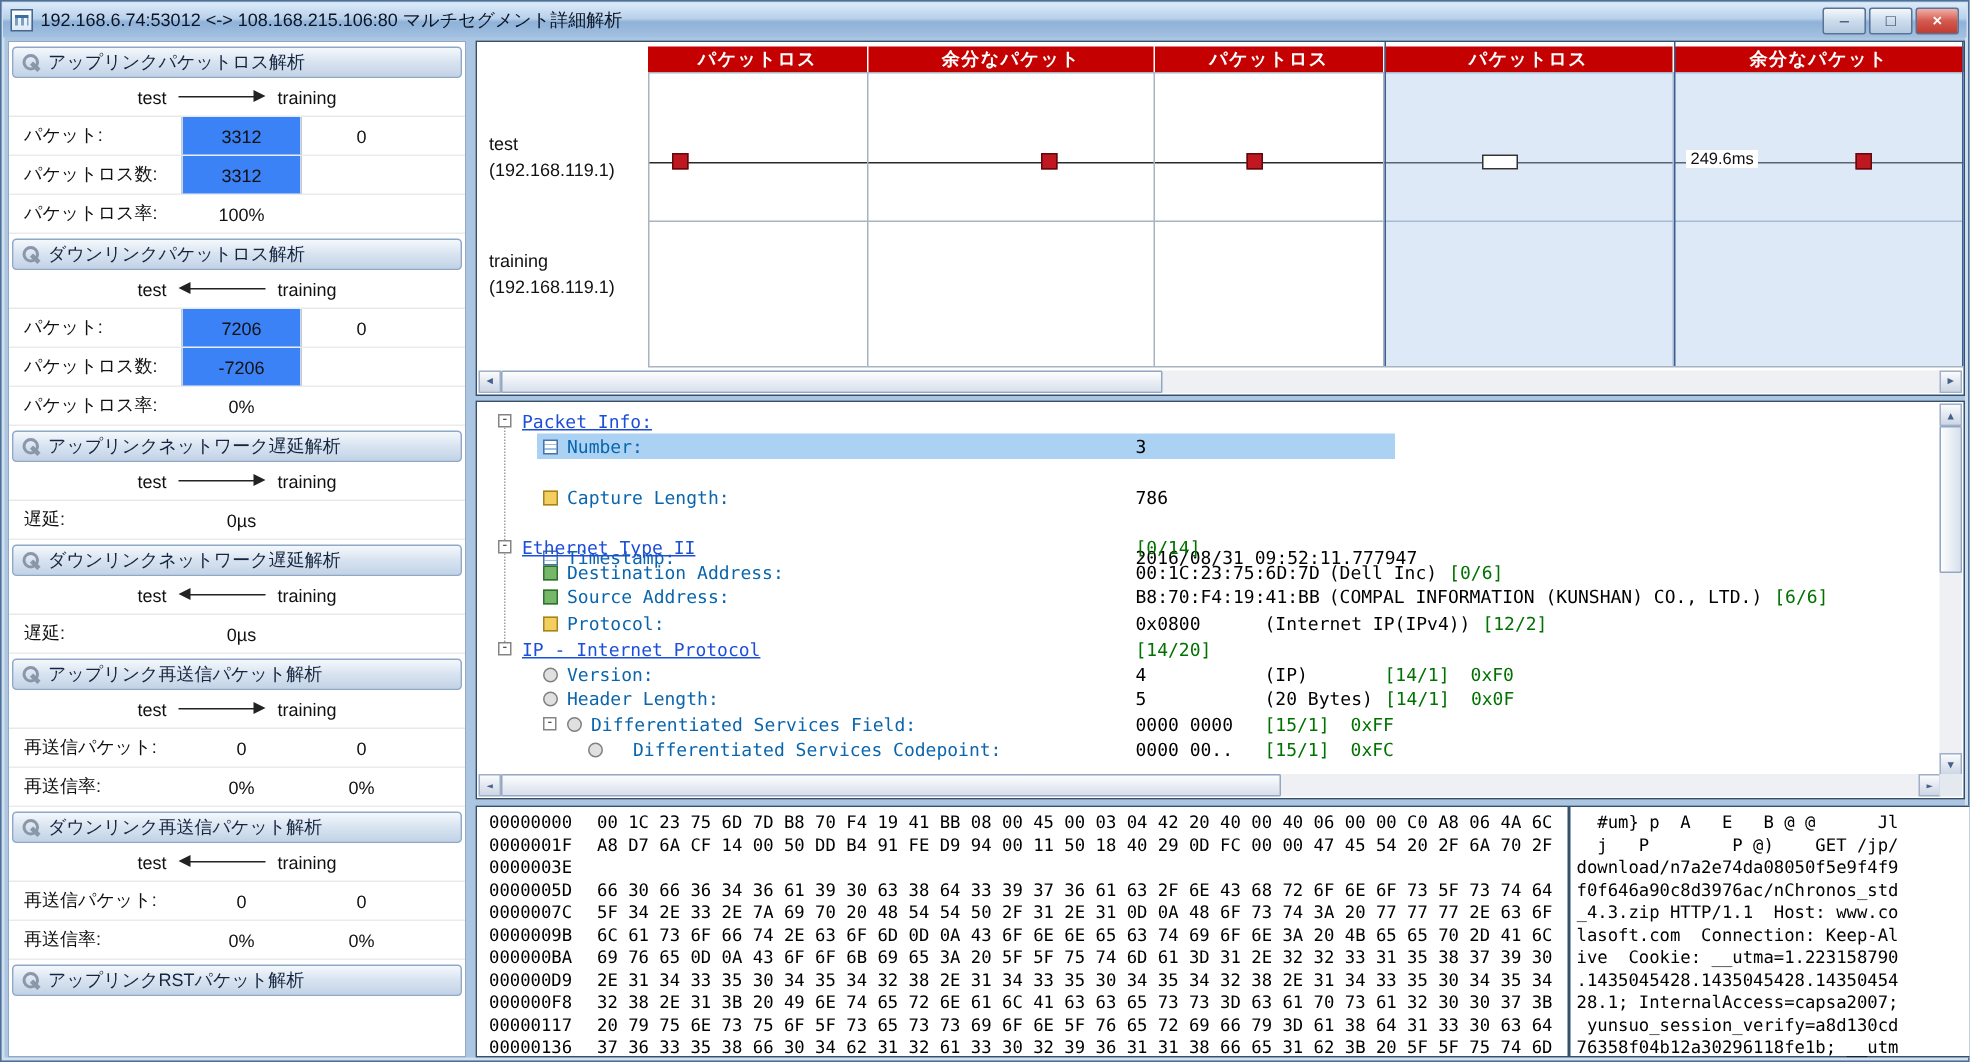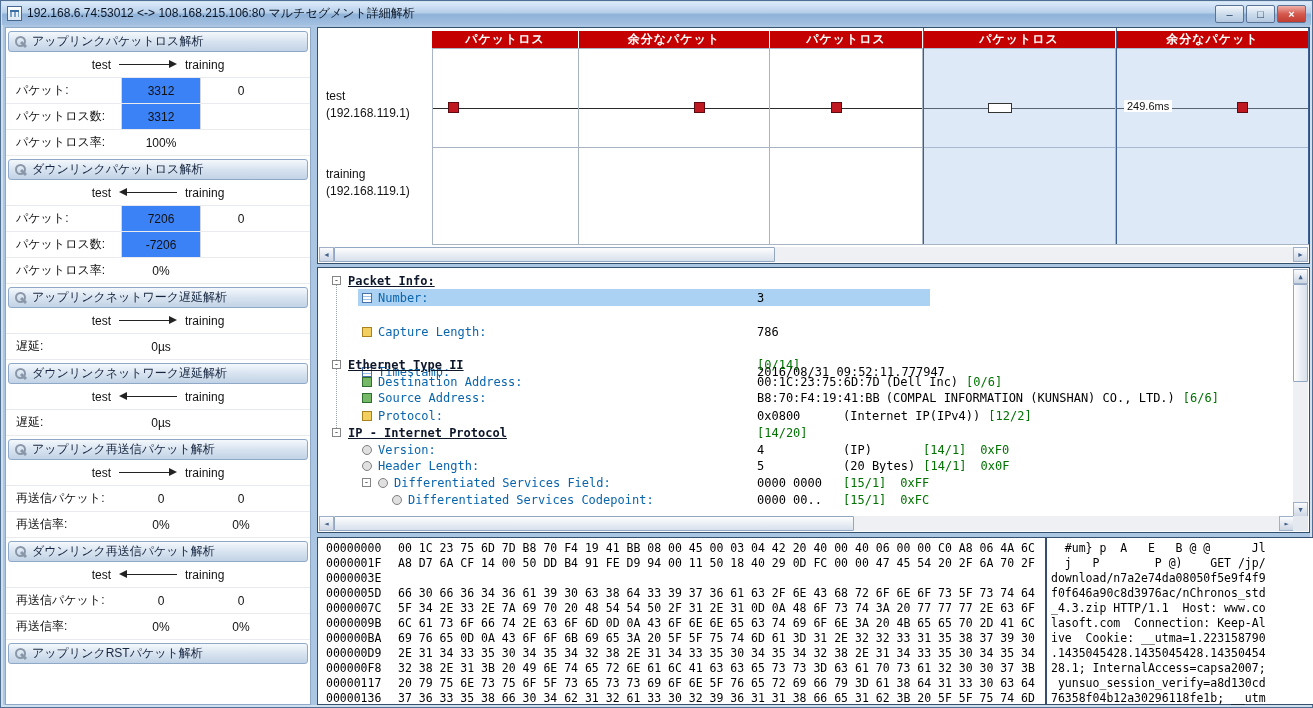--- a/index.html
+++ b/index.html
@@ -57,21 +57,21 @@
 #decode-rows{position:absolute;inset:0}
 .drow{position:absolute;left:0;width:976px;height:16px;font-size:12px;white-space:nowrap}
 .dhl{position:absolute;left:40px;width:572px;top:-1px;height:17px;background:#abd2f2}
 .expbox{position:absolute;top:3px;width:9px;height:9px;border:1px solid #848484;background:#fff;line-height:6px;font-size:9px;text-align:center;color:#333}
 .dicon{position:absolute;top:3px;width:10px;height:10px}
 .dicon.doc{background:repeating-linear-gradient(#fff 0 2px,#9cc0e8 2px 3px);border:1px solid #4a72aa}
 .dicon.field{background:#f2cf5e;border:1px solid #a8821e}
 .dicon.addr{background:#74b868;border:1px solid #2f7030}
 .dicon.bit{background:#e0e0e0;border:1px solid #808080;border-radius:50%}
 .dlab{position:absolute;top:0;line-height:16px}
-.hdr{color:#0f172a;font-weight:bold;text-decoration:underline}
+.hdr{color:#1d4ed8;font-weight:normal;text-decoration:underline}
 .fld{color:#0a65ad}
 .dvals{position:absolute;left:439px;top:0;line-height:16px;color:#000}
 .dval{display:inline-block;min-width:80px;margin-right:6px}
 .dinfo{display:inline-block;min-width:72px;margin-right:8px}
 .doff{color:#007200;margin-right:14px}
 .dmask{color:#007200}
 .dspine{position:absolute;left:18px;width:1px;border-left:1px dotted #98a2ae}
 
 .hexwrap{position:absolute;left:0;top:3px;width:726px;overflow:hidden}
 .hexline{position:relative;height:15px;line-height:15px;white-space:pre}
@@ -343,21 +343,21 @@
           <span class="dvals"><span class="dval">5</span><span class="dinfo">(20 Bytes)</span><span class="doff">[14/1]</span><span class="dmask">0x0F</span></span>
         </div>
         <div class="drow" style="top: 207.2px;">
           <span class="expbox" style="left: 44px;">-</span>
           <span class="dicon bit" style="left: 60px;"></span>
           <span class="dlab fld" style="left: 76px;">Differentiated Services Field:</span>
           <span class="dvals"><span class="dval">0000 0000</span><span class="doff">[15/1]</span><span class="dmask">0xFF</span></span>
         </div>
         <div class="drow" style="top: 224.05px;">
           <span class="dicon bit" style="left: 74px;"></span>
-          <span class="dlab fld" style="left: 90px;">Differentiated Services Codepoint:</span>
+          <span class="dlab fld" style="left: 104px;">Differentiated Services Codepoint:</span>
           <span class="dvals"><span class="dval">0000 00..</span><span class="doff">[15/1]</span><span class="dmask">0xFC</span></span>
         </div>
       </div>
     <div class="sb v" style="right:1px;top:1px;height:248px">
       <span class="sbbtn">▲</span>
       <span class="sbtrack">
           <span class="sbthumb" style="top:0;height:45%"></span>
         </span>
       <span class="sbbtn">▼</span>
     </div>

